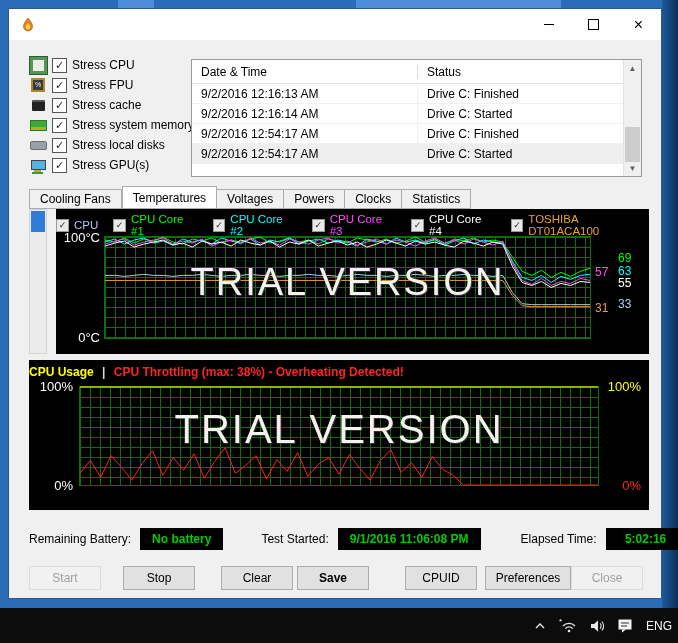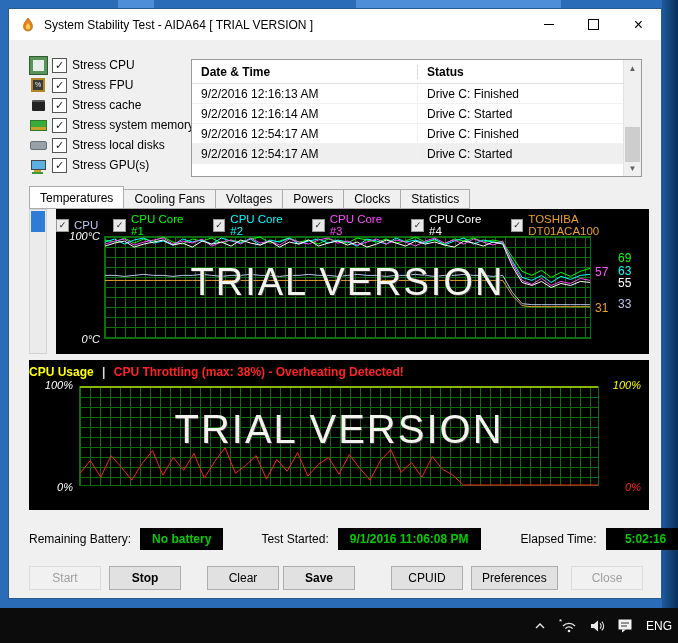--- a/index.html
+++ b/index.html
@@ -32,21 +32,21 @@
     line-height:10px;text-align:center;}
   .cache-icon{width:13px;height:9px;background:#222;border-radius:1px;border-top:2px solid #555;}
   .memory-icon{width:15px;height:9px;background:linear-gradient(#3aaa3a 70%,#caa02a 70%);border:1px solid #2a7a2a;}
   .disk-icon{width:15px;height:7px;background:#9aa0a8;border:1px solid #6a7078;border-radius:2px;}
   .gpu-icon{position:relative;width:13px;height:8px;background:#5ab0e0;border:1px solid #444;}
   .gpu-icon::before{content:"";position:absolute;left:2px;top:9px;width:7px;height:2px;background:#caa028;}
   .gpu-icon::after{content:"";position:absolute;left:0px;top:11px;width:11px;height:2px;background:#3a9a3a;}
   
   #log{position:absolute;left:182px;top:19px;width:451px;height:118px;background:#fff;
     border:1px solid #9a9a9a;box-sizing:border-box;}
-  #log-header{display:flex;height:23px;border-bottom:1px solid #e0e0e0;align-items:center;font-weight:bold;}
+  #log-header{display:flex;height:23px;border-bottom:1px solid #e0e0e0;align-items:center;}
   .log-col0{width:225px;padding-left:9px;box-sizing:border-box;font-size:12px;}
   .log-col1{flex:1;padding-left:9px;box-sizing:border-box;font-size:12px;border-left:1px solid #dcdcdc;}
   .log-row{display:flex;height:19px;align-items:center;border-bottom:1px solid #f1f1f1;}
   .log-row .log-col1{border-left:1px solid #f1f1f1;align-self:stretch;display:flex;align-items:center;}
   .log-row.hl{background:#efefef;}
   #log-scroll{position:absolute;right:0;top:0;bottom:0;width:17px;background:#f0f0f0;border-left:1px solid #e2e2e2;}
   .scroll-arrow{position:absolute;left:0;width:17px;height:16px;color:#606060;font-size:8px;
     display:flex;align-items:center;justify-content:center;}
   #log-thumb{position:absolute;left:1px;width:15px;top:58%;height:30%;background:#cdcdcd;}
   
@@ -62,21 +62,21 @@
   #temp-slider-thumb{position:absolute;left:1px;right:1px;top:1px;height:21px;background:#2e7cd6;}
   #temp-legend{position:absolute;left:0;right:0;top:4px;display:flex;justify-content:center;gap:15px;}
   .legend-item{display:flex;align-items:center;font-size:11.5px;}
   .legend-cbx{width:11px;height:11px;background:#e9e9e9;border:1px solid #9a9a9a;font-size:9px;line-height:9px;
     color:#222;display:flex;align-items:center;justify-content:center;margin-right:5px;}
   .plot{position:absolute;background-color:#000;border:1px solid #0c6e0c;
     background-image:linear-gradient(#0c6e0c 1px,transparent 1px),linear-gradient(90deg,#0c6e0c 1px,transparent 1px);
     background-size:10px 10px;}
   .plot svg{position:absolute;left:0;top:0;width:100%;height:100%;overflow:visible;}
   #temp-plot{left:48px;top:27px;right:58px;bottom:15px;}
-  .axis-label{position:absolute;font-size:11px;color:#fff;font-style:italic;}
+  .axis-label{position:absolute;font-size:13px;color:#fff;}
   .watermark{position:absolute;left:0;right:0;text-align:center;color:#f4f4ee;letter-spacing:2px;
     font-family:"Liberation Sans",sans-serif;text-shadow:1px 1px 0 #333;white-space:nowrap;pointer-events:none;}
   #temp-end-labels{position:absolute;right:0;top:27px;bottom:15px;width:57px;}
   .end-label{position:absolute;font-size:12px;}
   #usage-panel{position:absolute;left:20px;top:320px;width:620px;height:150px;background:#000;}
   #usage-title{position:absolute;left:0;right:0;top:5px;text-align:left;font-size:12px;font-weight:bold;}
   #usage-plot{left:50px;top:26px;right:50px;bottom:24px;}
   
   #info-row{position:absolute;left:20px;top:487px;height:24px;display:flex;align-items:center;}
   .info-label{font-size:12px;color:#000;margin-right:9px;white-space:nowrap;}
@@ -102,21 +102,20 @@
   <div id="desktop-right"></div>
 
   <div id="win">
     <div id="titlebar">
       <span id="flame">
         <svg width="16" height="16" viewBox="0 0 16 16">
           <path d="M8 1C6 4 3.5 6 3.5 9.5a4.5 4.5 0 0 0 9 0C12.5 6 10 4 8 1z" fill="#e8821e" stroke="#a84e08" stroke-width="0.6"></path>
           <path d="M8 6c-1 1.6-2.2 2.6-2.2 4.2a2.2 2.2 0 0 0 4.4 0C10.2 8.6 9 7.6 8 6z" fill="#ffd24a"></path>
         </svg>
       </span>
-      <span id="title-text">System Stability Test - AIDA64 [ TRIAL VERSION ]</span>
       <div id="win-controls">
         <div class="win-btn">
             <span class="glyph-min"></span>
           </div>
         <div class="win-btn">
             <span class="glyph-max"></span>
           </div>
         <div class="win-btn">
             <span class="glyph-close">×</span>
           </div>
@@ -193,22 +192,22 @@
             </div>
           </div>
         <div id="log-scroll">
           <div class="scroll-arrow" style="top:0;">▲</div>
           <div id="log-thumb"></div>
           <div class="scroll-arrow" style="bottom:0;">▼</div>
         </div>
       </div>
 
       <div id="tabs">
+          <div class="tab">Cooling Fans</div>
           <div class="tab active">Temperatures</div>
-          <div class="tab">Cooling Fans</div>
           <div class="tab">Voltages</div>
           <div class="tab">Powers</div>
           <div class="tab">Clocks</div>
           <div class="tab">Statistics</div>
         </div>
 
       <div id="temp-slider">
         <div id="temp-slider-thumb"></div>
       </div>
 
@@ -284,21 +283,21 @@
       <div id="info-row">
           <span class="info-label">Remaining Battery:</span>
           <span class="lcd" style="min-width: 48px; text-align: center; margin-right: 38px;">No battery</span>
           <span class="info-label">Test Started:</span>
           <span class="lcd" style="min-width: 114px; text-align: center; margin-right: 40px;">9/1/2016 11:06:08 PM</span>
           <span class="info-label">Elapsed Time:</span>
           <span class="lcd" style="min-width: 56px; text-align: center; margin-right: 0px;">5:02:16</span>
         </div>
       <div id="btn-row">
           <div class="btn disabled" style="margin-left: 0px;">Start</div>
-          <div class="btn" style="margin-left: 8px; font-weight: bold;">Stop</div>
+          <div class="btn" style="margin-left: 22px;">Stop</div>
           <div class="btn" style="margin-left: 26px;">Clear</div>
           <div class="btn" style="margin-left: 4px; font-weight: bold;">Save</div>
           <div class="btn" style="margin-left: 36px;">CPUID</div>
           <div class="btn" style="margin-left: 8px;">Preferences</div>
           <div class="btn disabled" style="margin-left: auto;">Close</div>
         </div>
     </div>
   </div>
 
   <div id="taskbar">

